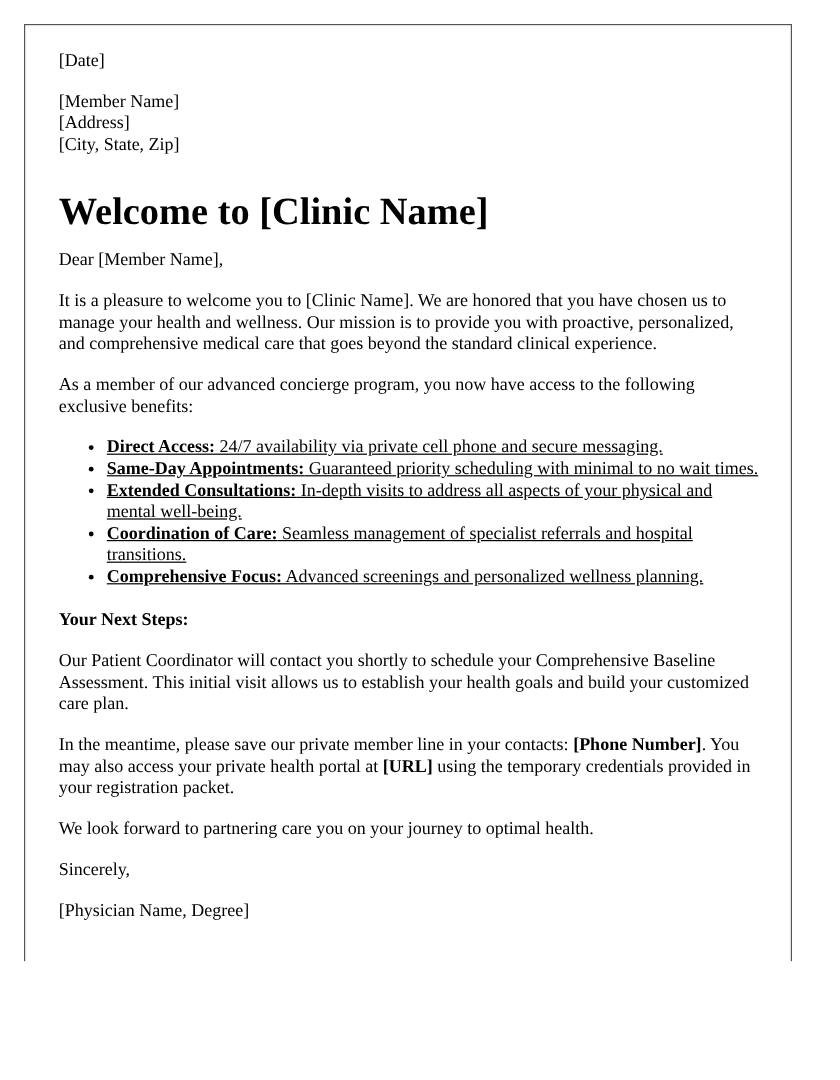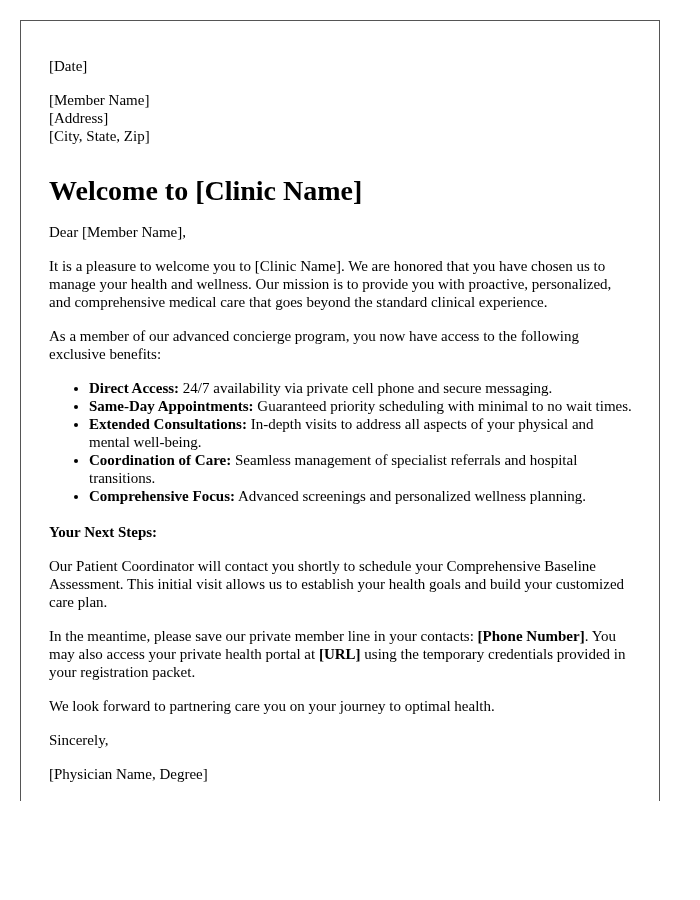--- a/index.html
+++ b/index.html
@@ -1,22 +1,22 @@
 <!DOCTYPE html>
 <html><head>
 <meta charset="utf-8">
 <style>
   html, body { margin:0; padding:0; background:#fff; }
   body { width:700px; height:900px; position:relative; overflow:hidden; font-family:"Liberation Serif","DejaVu Serif",serif; color:#000; }
   .page { position:absolute; left:20px; top:20px; width:640px; height:781px; border:1px solid #555; border-bottom:none; overflow:hidden; box-sizing:border-box; }
-  .content { position:absolute; left:28px; top:36px; width:585px; font-size:15px; line-height:18px; }
+  .content { position:absolute; left:28px; top:21px; width:585px; font-size:15px; line-height:18px; }
   p { margin:0 0 16px 0; }
   .addr { margin-bottom:28px; }
-  h1 { font-size:28px; line-height:36px; font-weight:bold; margin:18px 0 14px 0; }
-  ul { margin:0 0 16px 0; padding-left:40px; }
+  h1 { font-size:32px; line-height:36px; font-weight:bold; margin:18px 0 14px 0; }
+  ul { margin:0 0 16px 0; padding-left:40px;text-decoration:underline; }
   li { margin:0; }
   .heading { font-weight:bold;margin-top:18px; }
 </style>
 </head>
 <body>
 
 <div class="page">
   <div class="content">
     <p>[Date]</p>
     <div class="addr">

